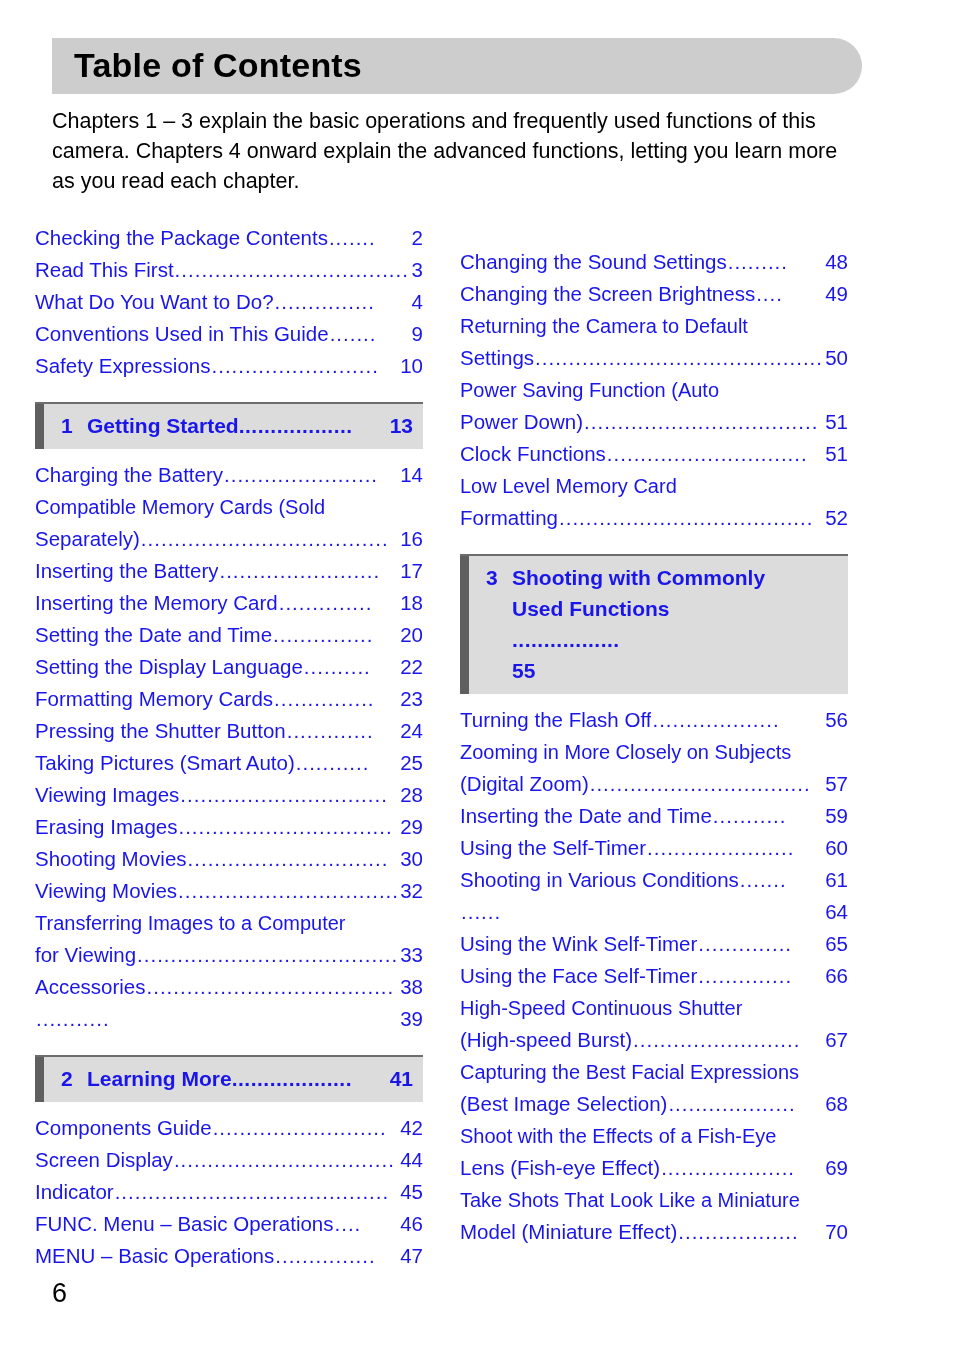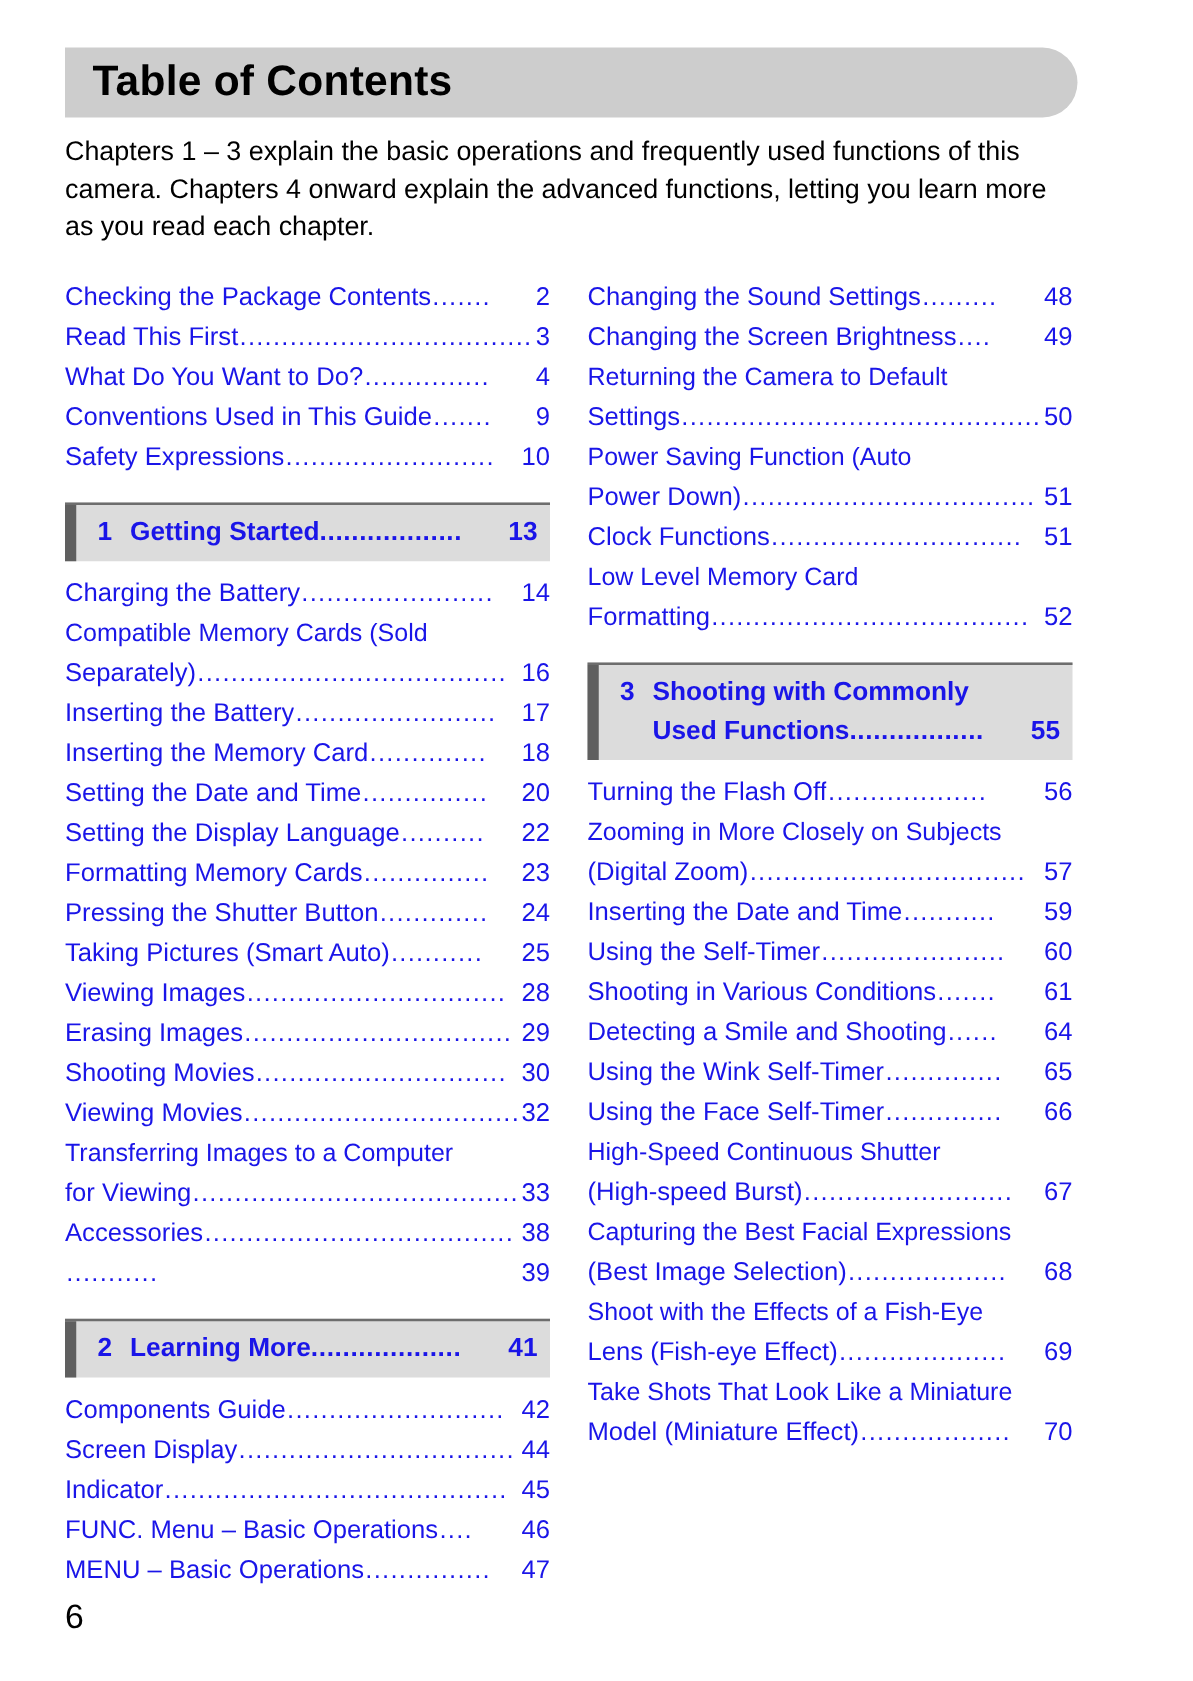--- a/index.html
+++ b/index.html
@@ -63,22 +63,22 @@
     position: absolute;
     left: 0;
     top: 222px;
     width: 954px;
   }
   .col {
     position: absolute;
     top: 0;
     width: 388px;
   }
-  .col-left  { left: 52px; }
-  .col-right { left: 470px; }
+  .col-left  { left: 35px; }
+  .col-right { left: 460px; margin-top: 24px; }
   .entry-row {
     display: flex;
     align-items: baseline;
     width: 100%;
     color: #1a15e8;
     font-size: 20.5px;
     line-height: 32px;
   }
   .entry-row .label {
     flex: 0 1 auto;
@@ -157,20 +157,21 @@
   }
   .chapter .cline2 {
     display: flex;
     align-items: baseline;
     color: #1a15e8;
     font-size: 21px;
     font-weight: bold;
     line-height: 31px;
     padding-left: 26px;
     min-width: 0;
+    flex-direction: column;
   }
 
   
   .folio {
     position: absolute;
     left: 52px;
     top: 1278px;
     font-size: 27px;
     color: #000000;
   }
@@ -418,21 +419,20 @@
             <span class="label">Using the Self-Timer</span>
             <span class="leader"> ...................... </span>
             <span class="pg">60</span>
           </div>
           <div class="entry-row">
             <span class="label">Shooting in Various Conditions</span>
             <span class="leader"> ....... </span>
             <span class="pg">61</span>
           </div>
           <div class="entry-row">
-            <span class="label">Detecting a Smile and Shooting</span>
             <span class="leader"> ...... </span>
             <span class="pg">64</span>
           </div>
           <div class="entry-row">
             <span class="label">Using the Wink Self-Timer</span>
             <span class="leader"> .............. </span>
             <span class="pg">65</span>
           </div>
           <div class="entry-row">
             <span class="label">Using the Face Self-Timer</span>

